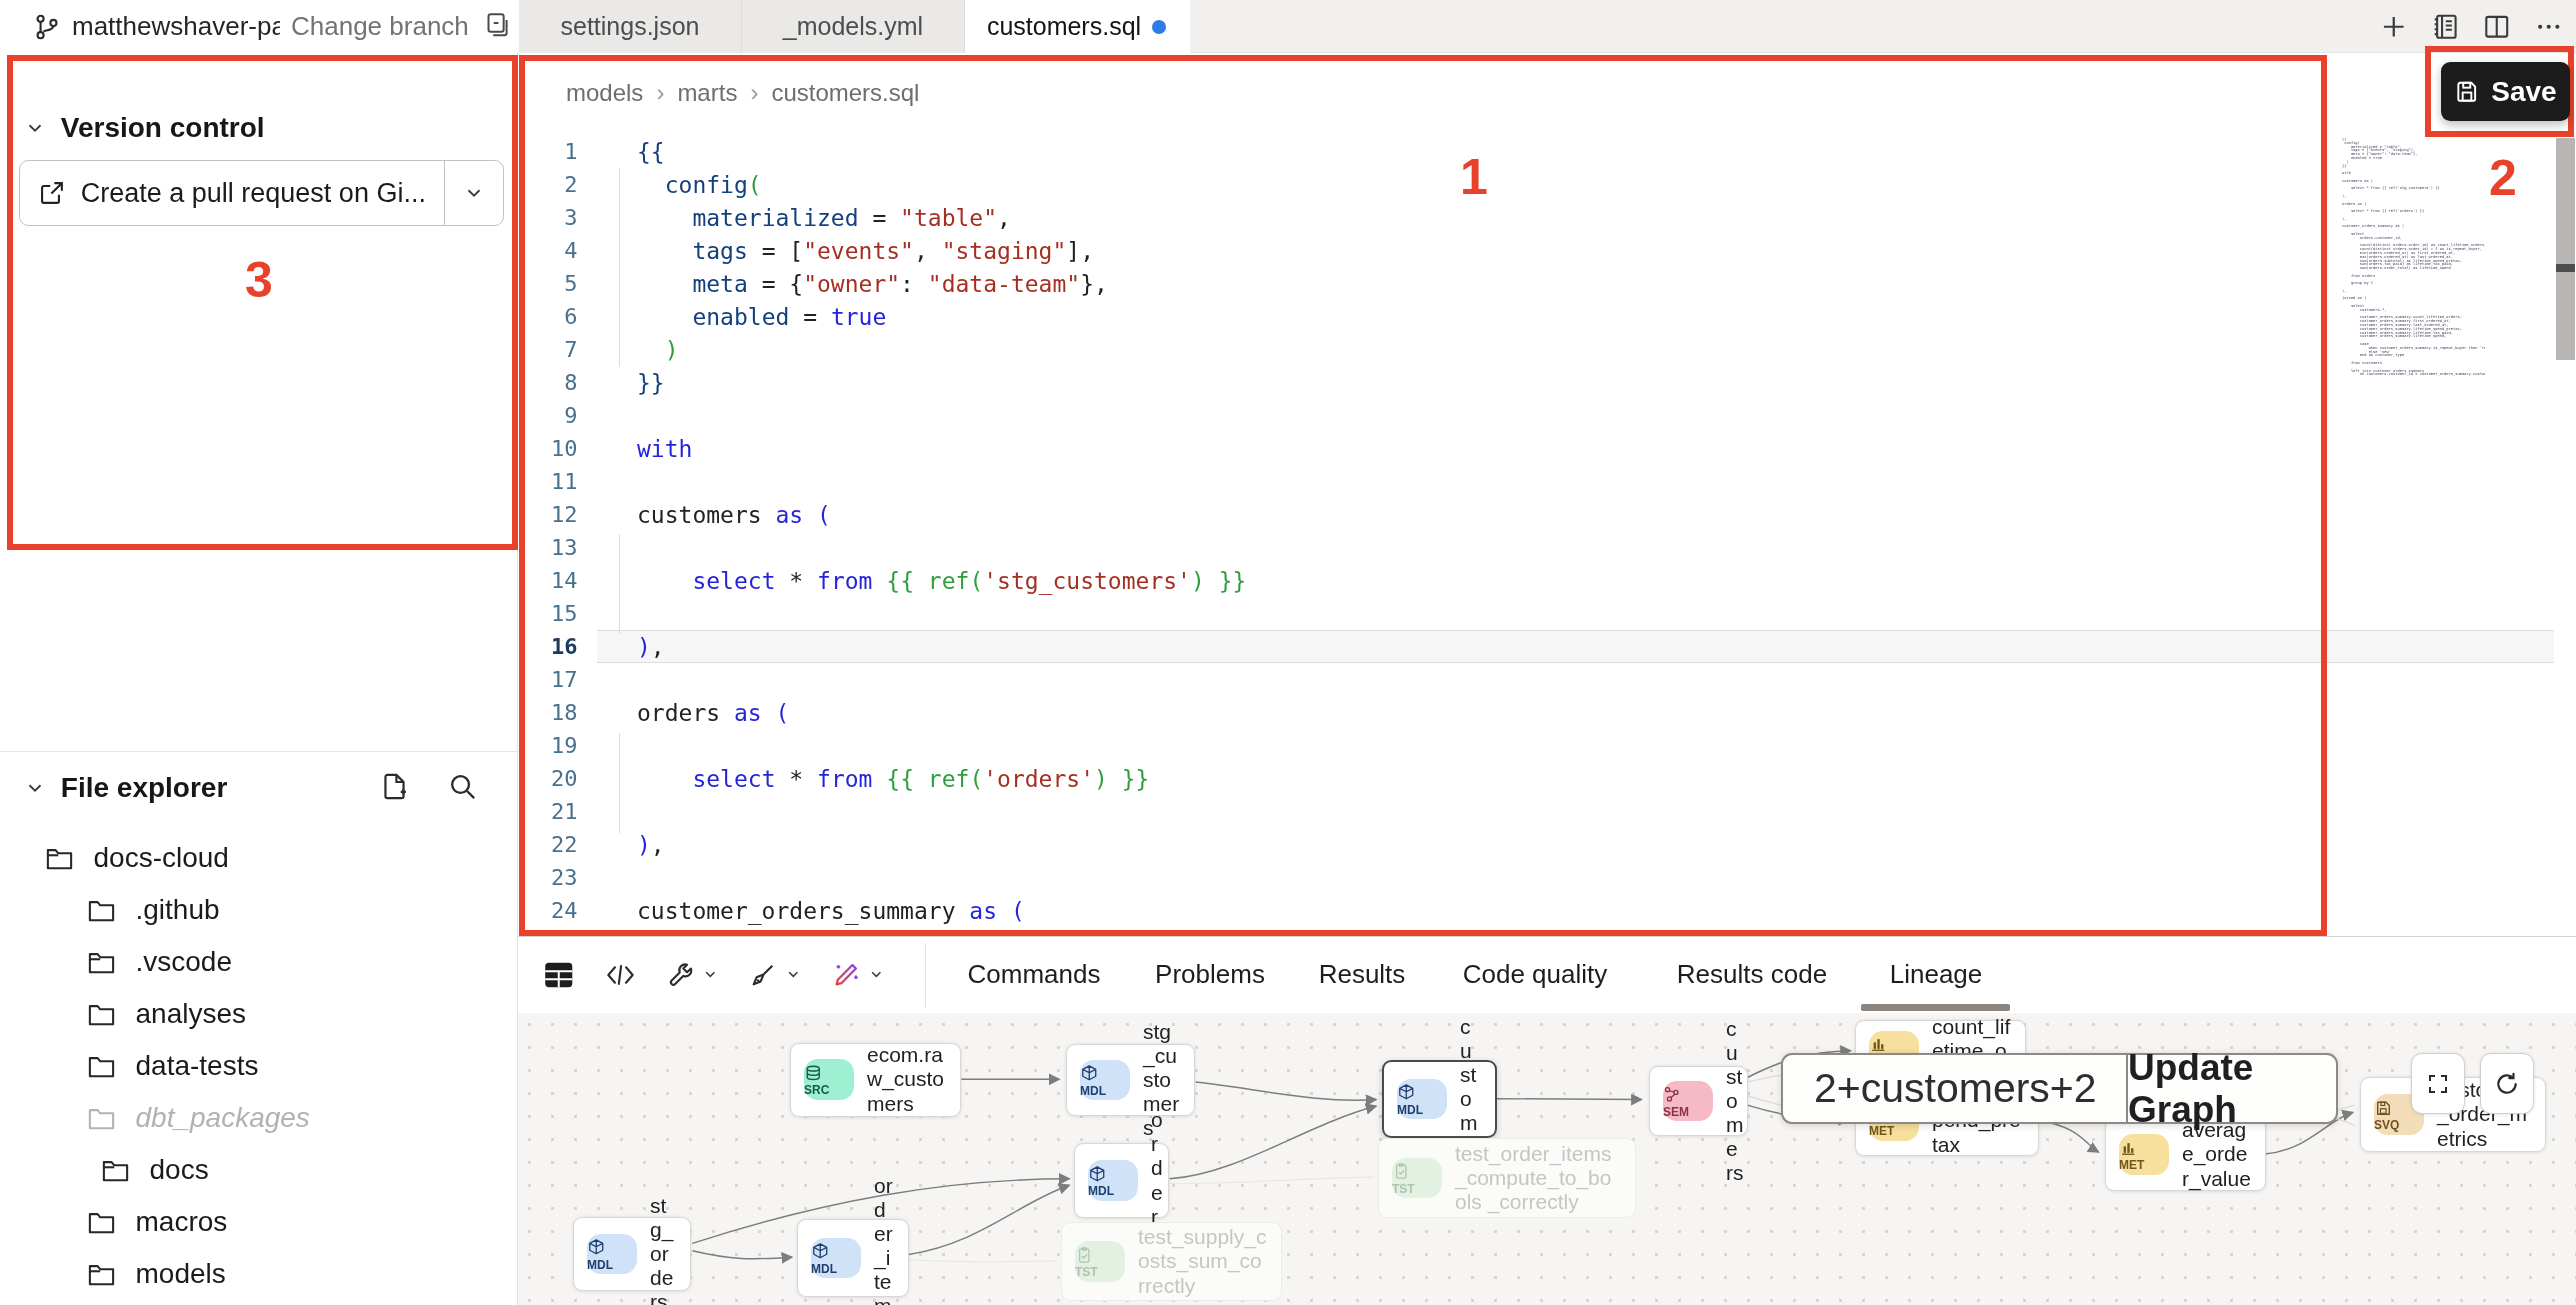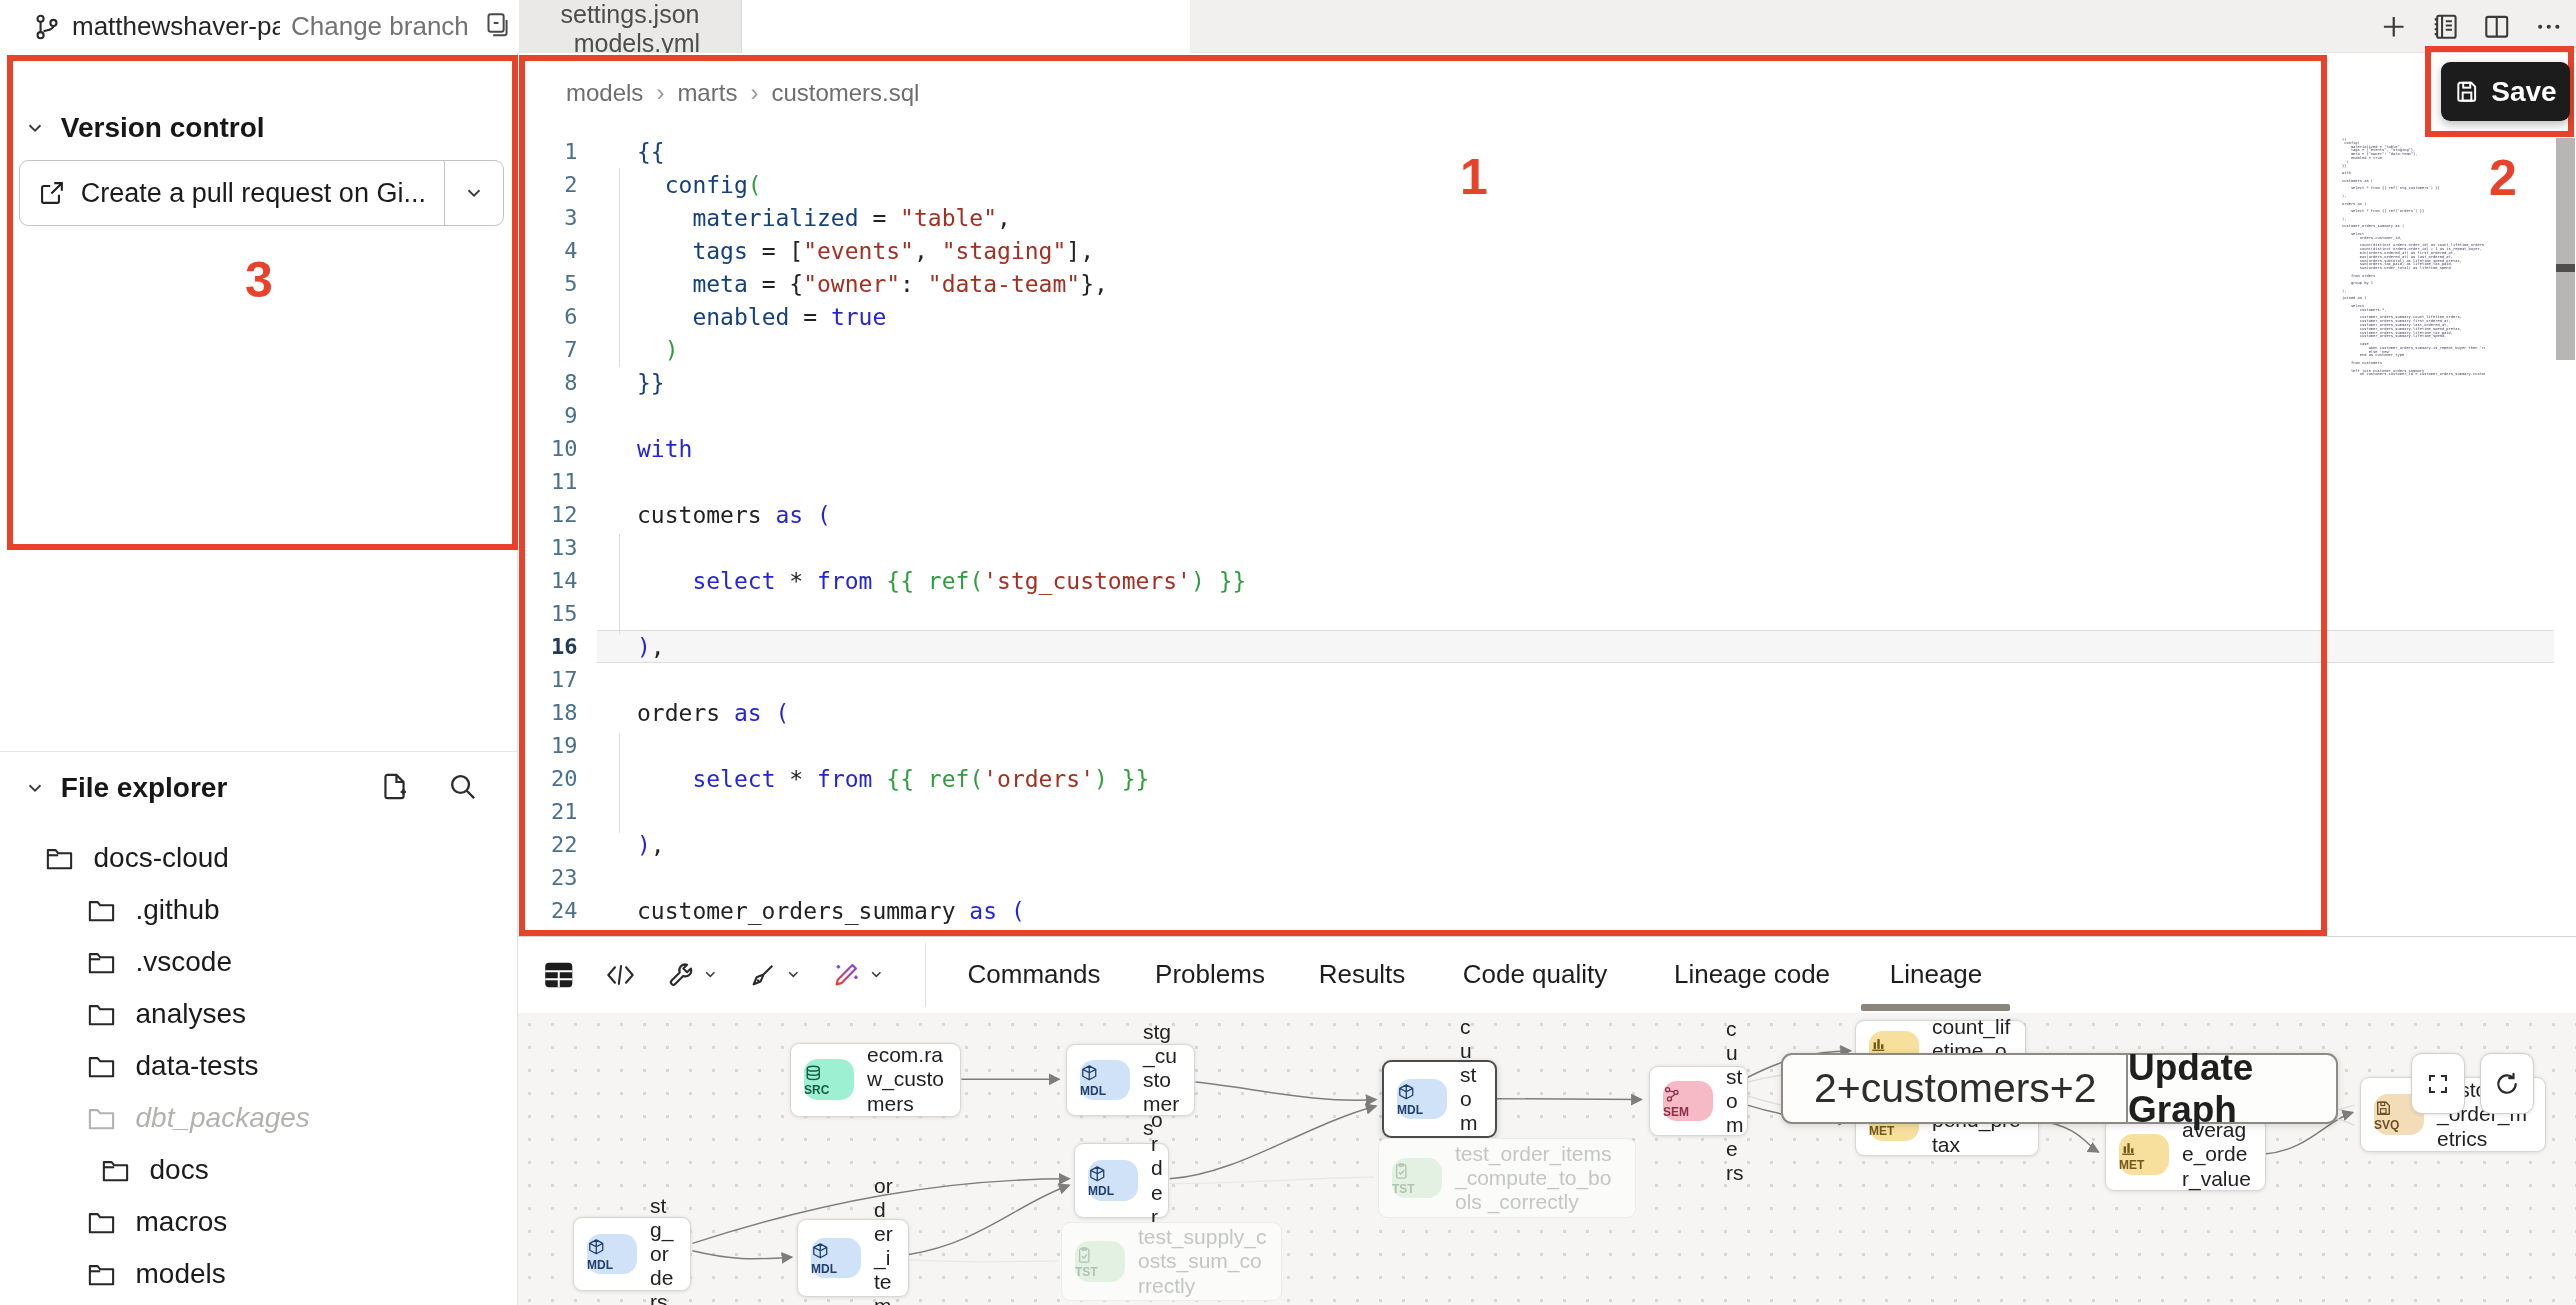--- a/index.html
+++ b/index.html
@@ -8,21 +8,21 @@
   #root { position:relative; width:2576px; height:1306px; background:#fff; overflow:hidden; }
 
   
   .topbar { position:absolute; left:0; top:0; width:2576px; height:53px; background:#fff; }
   .topbar-right-bg { position:absolute; left:1190px; top:0; width:1386px; height:53px; background:#f1f0ee; border-bottom:0.9px solid #e6e5e3; }
   .branch-area { position:absolute; left:0; top:0; width:519px; height:53px; display:flex; align-items:center; }
   .branch-icon { margin-left:33px; width:28px; height:28px; flex:0 0 auto; }
   .branch-name { margin-left:11px; font-size:26px; color:#262626; white-space:nowrap; overflow:hidden; max-width:208px; }
   .change-branch { margin-left:11px; font-size:26px; font-weight:500; color:#737373; white-space:nowrap; cursor:pointer; }
   .copy-icon { margin-left:16.6px; width:28px; height:31px; }
-  .tabs { position:absolute; left:519px; top:0; height:62px; display:flex;flex-direction:column; }
+  .tabs { position:absolute; left:519px; top:0; height:62px; display:flex; }
   .tab { width:223px; height:53px; display:flex; align-items:center; justify-content:center; gap:11px;
          background:#eae9e7; border-right:0.9px solid #dcdbd9; font-size:25px; color:#4d4d4d; }
   .tab.active { background:#fff; color:#141414; border-right:none; }
   .dirty-dot { width:14px; height:14px; border-radius:50%; background:#2e7ce8; }
   .topbar-icons { position:absolute; right:13px; top:0; height:53px; display:flex; align-items:center; gap:22px; }
   .tb-ic { width:29.5px; height:29.5px; display:flex; align-items:center; justify-content:center; }
 
   
   .sidebar { position:absolute; left:0; top:53px; width:518px; height:1253px; background:#fff; border-right:0.9px solid #e4e3e1; }
   .section-head { display:flex; align-items:center; height:52px; }
@@ -495,21 +495,21 @@
               <path d="M6 9l6 6 6-6"></path>
             </svg>
         </div>
       </div>
       <div class="bp-sep"></div>
       <div id="bpTabs">
           <div class="bp-tab" style="left: 516px;">Commands</div>
           <div class="bp-tab" style="left: 692px;">Problems</div>
           <div class="bp-tab" style="left: 844px;">Results</div>
           <div class="bp-tab" style="left: 1017px;">Code quality</div>
-          <div class="bp-tab" style="left: 1234px;">Lineage code</div>
+          <div class="bp-tab" style="left: 1234px;">Results code</div>
           <div class="bp-tab" style="left: 1418px;">Lineage</div>
         </div>
       <div class="bp-underline"></div>
     </div>
 
     <div class="canvas">
       <svg class="edges" id="edgeSvg" viewBox="0 0 2231 318">
         <defs>
             <marker id="arr" markerWidth="9" markerHeight="9" refX="7" refY="4" orient="auto">
               <path d="M0,0 L8,4 L0,8 z" fill="#7d7d7d"></path>

